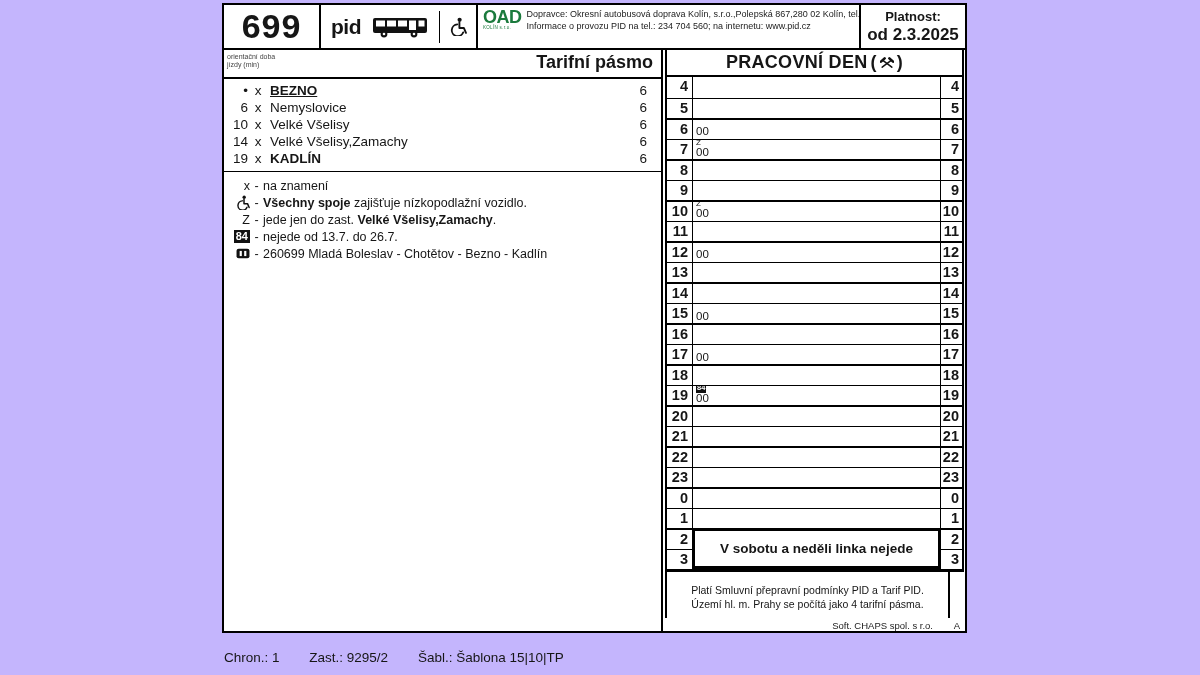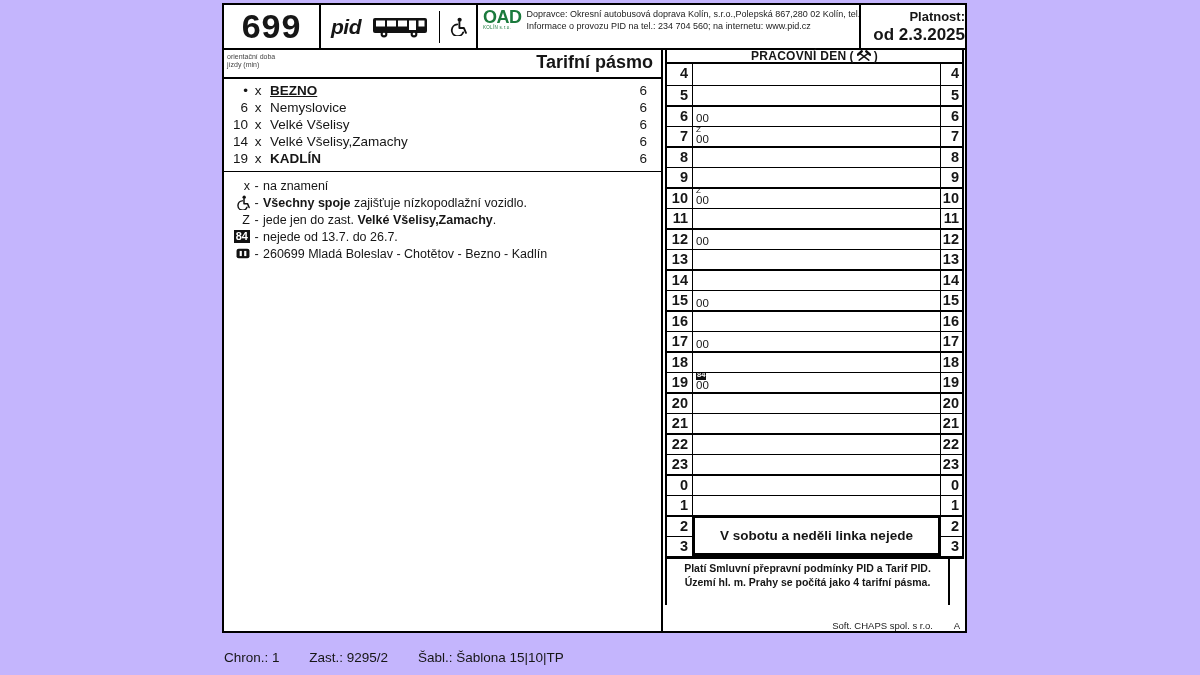--- a/index.html
+++ b/index.html
@@ -6,30 +6,30 @@
   .canvas{position:relative;width:1200px;height:675px;background:#c4b5fd;overflow:hidden;
           font-family:"Liberation Sans",sans-serif;color:#161616;}
   .frame{position:absolute;left:222px;top:3px;width:745px;height:630px;border:2.5px solid #000;
          background:#fff;box-sizing:border-box;}
   
   .hrow{display:flex;height:43px;border-bottom:2.5px solid #000;}
   .hcell{border-right:2.5px solid #000;box-sizing:border-box;}
   .hc-line{width:97px;display:flex;align-items:center;justify-content:center;}
   .line-number{font-size:34px;font-weight:bold;letter-spacing:1px;}
   .hc-logos{width:157px;display:flex;align-items:center;justify-content:space-between;padding:0 9px 0 10px;}
-  .pid-logo{font-size:21px;font-weight:bold;letter-spacing:-0.5px;font-style:italic;}
+  .pid-logo{font-size:21px;font-weight:bold;letter-spacing:-0.5px;}
   .wheelchair-wrap{height:32px;border-left:1.5px solid #000;padding-left:8px;display:flex;align-items:center;}
   .hc-agency{flex:1;padding:2px 4px 1px 5px;overflow:hidden;}
   .agency-title{font-size:11px;font-weight:bold;line-height:1.2;white-space:nowrap;}
   .agency-body{display:flex;align-items:flex-start;gap:5px;margin-top:1px;}
   .oad-logo{line-height:1;text-align:left;}
   .oad-main{font-weight:bold;font-size:18px;letter-spacing:-0.5px;}
   .oad-sub{font-size:4.5px;letter-spacing:0.3px;}
   .agency-lines{font-size:9px;line-height:1.35;color:#222;white-space:nowrap;}
-  .hc-validity{width:104px;border-right:none;text-align:right;padding-top:4px;}
+  .hc-validity{width:104px;border-right:none;text-align:center;padding-top:4px;}
   .validity-label{font-size:13px;font-weight:bold;}
   .validity-value{font-size:17px;font-weight:bold;margin-top:1px;}
   
   .content{position:relative;height:582px;}
   
   .panel{position:absolute;left:0;top:0;bottom:0;width:439px;border-right:2.5px solid #000;box-sizing:border-box;}
   .panel-head{position:relative;height:27px;border-bottom:2px solid #000;}
   .dur-note{position:absolute;left:3px;top:3px;font-size:7px;line-height:1.2;color:#444;}
   .zone-head{position:absolute;right:8px;bottom:4px;font-size:18px;font-weight:bold;}
   .stops{border-bottom:1.5px solid #000;padding:3px 0 4px;}
@@ -42,41 +42,41 @@
   .stop-zone{width:30px;text-align:right;margin-right:14px;}
   .notes{padding-top:5px;}
   .note-row{display:flex;align-items:center;height:17px;font-size:12.5px;}
   .note-sym{width:26px;display:flex;justify-content:flex-end;align-items:center;}
   .note-dash{width:13px;text-align:center;}
   .note-text{flex:1;white-space:nowrap;}
   .b{font-weight:bold;}
   .inv{background:#111;color:#fff;font-weight:bold;padding:0 2px;font-size:11px;line-height:13px;}
   
   .tt{position:absolute;left:441px;top:0;width:299px;box-sizing:border-box;}
-  .tt-head{height:14px;border-left:2.5px solid #000;border-right:2.5px solid #000;border-bottom:2.5px solid #000;
+  .tt-head{height:27px;border-left:2.5px solid #000;border-right:2.5px solid #000;border-bottom:2.5px solid #000;
            box-sizing:border-box;display:flex;align-items:center;justify-content:center;gap:3px;
-           font-weight:bold;font-size:12px;letter-spacing:0.3px;}
+           font-weight:bold;font-size:18px;letter-spacing:0.3px;}
   .tt-rows{position:relative;border-left:2.5px solid #000;border-right:2.5px solid #000;border-bottom:3px solid #000;box-sizing:border-box;}
   .tt-row{display:flex;height:20.5px;box-sizing:border-box;}
   .tt-row.bt{border-top:1px solid #000;}
   .tt-row.bt2{border-top:2px solid #000;}
   .h-left{width:26px;border-right:1.3px solid #000;text-align:right;padding-right:4px;
           font-weight:bold;font-size:14.5px;box-sizing:border-box;line-height:19.5px;}
   .mins{flex:1;display:flex;align-items:flex-end;padding-left:3px;overflow:hidden;}
   .h-right{width:22px;border-left:1.3px solid #000;text-align:right;padding-right:3px;
            font-weight:bold;font-size:14.5px;box-sizing:border-box;line-height:19.5px;}
   .dep{display:flex;flex-direction:column;align-items:flex-start;line-height:1;padding-bottom:1px;margin-top:9px;}
   .dep .sup{font-size:8px;height:9px;line-height:9px;}
   .dep .sup.inv{font-size:7.5px;height:10px;line-height:10px;padding:0 1px;}
   .dep .mm{font-size:11.5px;}
   .weekend{position:absolute;left:25px;right:21px;top:451px;height:41px;border:3px solid #000;background:#fff;
            display:flex;align-items:center;justify-content:center;font-weight:bold;font-size:13.5px;
            box-sizing:border-box;z-index:2;}
   .tt-note{margin-right:14px;border-left:2.5px solid #000;border-right:2.5px solid #000;box-sizing:border-box;
-           min-height:46px;text-align:center;font-weight:bold;font-size:10.5px;line-height:1.3;padding-top:3px;}
+           min-height:46px;text-align:center;font-weight:normal;font-size:10.5px;line-height:1.3;padding-top:12px;}
   .chaps{position:absolute;right:5px;bottom:1px;font-size:9.5px;color:#222;}
   .chaps .sheet{margin-left:18px;}
   .caption{position:absolute;left:224px;top:650px;font-size:13.5px;}
   .caption span{margin-right:26px;}
   svg{display:block;}
 </style>
 </head>
 <body>
 
 <div class="canvas">

